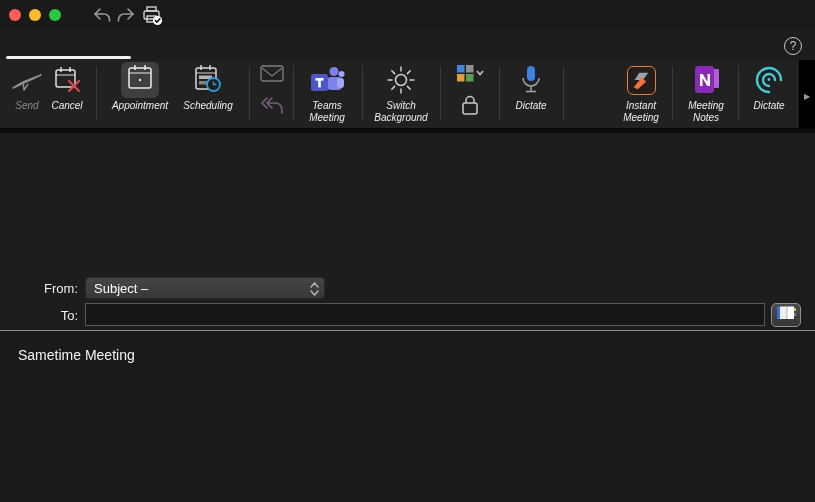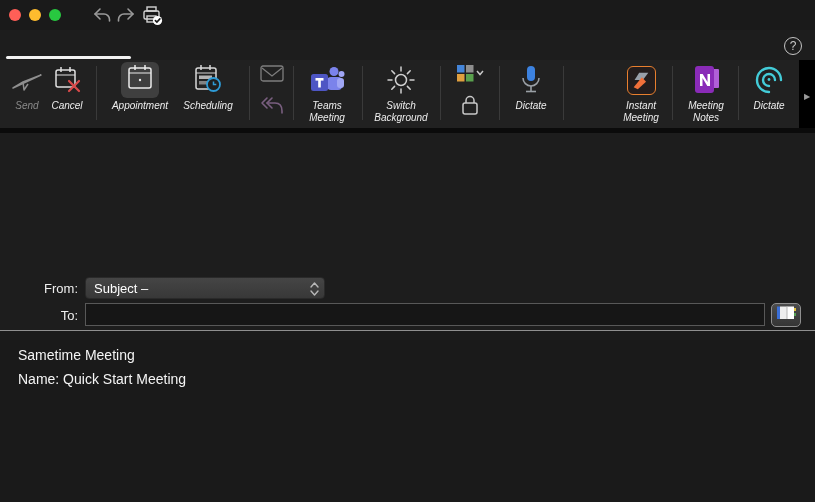--- a/index.html
+++ b/index.html
@@ -372,16 +372,15 @@
           <rect x="1.5" y="2" width="10" height="3.5" stroke="#cc4040" stroke-width="1.2"></rect>
           <rect x="2.5" y="8" width="4" height="4" fill="#cc4040"></rect>
         </svg></span>
     </div>
     <input class="dt tm" style="left: 189px; top: 296px;" value="11:00">
   </div>
 
   <div class="divider"></div>
   <div class="bodyarea">
     <div class="bline" style="top:16px;">Sametime Meeting</div>
-    <div class="bline" style="top:40px;">Name: Quick Start Meeting</div>
   </div>
 
 </div>
 
 </body></html>

